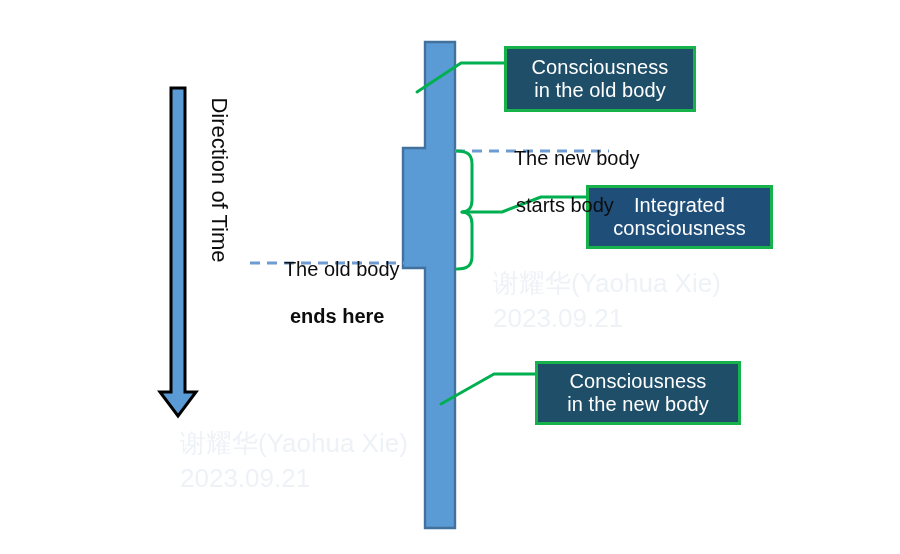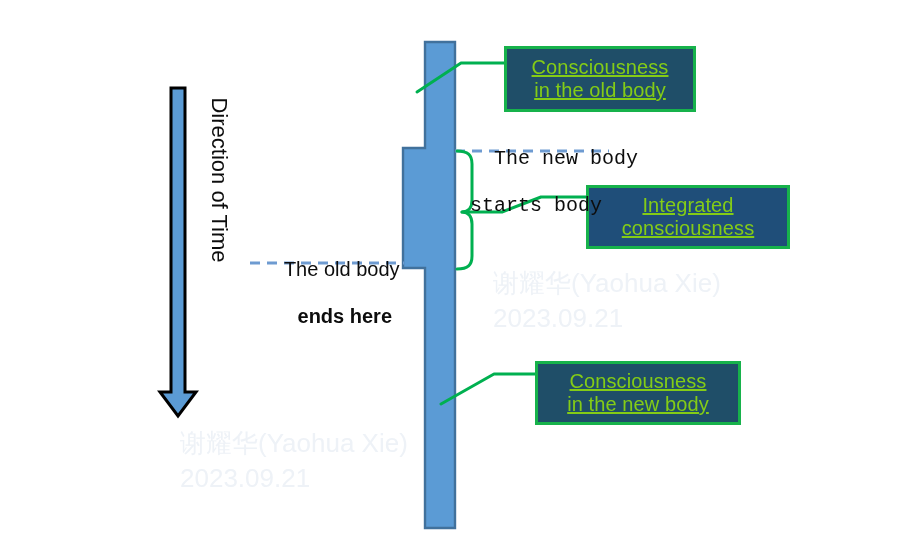--- a/index.html
+++ b/index.html
@@ -25,51 +25,50 @@
     width: 900px;
     height: 554px;
   }
 
   
   .callout {
     position: absolute;
     box-sizing: border-box;
     background: #1F4E68;
     border: 3px solid #17B24B;
-    color: #84cc16;
+    color: #ffffff;
     font-family: "Liberation Sans", sans-serif;
     font-size: 20px;
     line-height: 1.16;
     text-align: center;
     display: flex;
     align-items: center;
     justify-content: center;
     white-space: pre-line;
     letter-spacing: 0.1px;
-    text-decoration: underline;
   }
   #callout-old  { left: 504px; top: 46px;  width: 192px; height: 66px; }
   #callout-integrated {
-    left: 586px; top: 185px; width: 204px; height: 64px;
+    left: 586px; top: 185px; width: 187px; height: 64px;
     background: #1F4E79;
   }
   #callout-new  { left: 535px; top: 361px; width: 206px; height: 64px; }
 
   
   .annot {
     position: absolute;
     color: #0D0D0D;
     font-family: "Liberation Sans", sans-serif;
     font-size: 20px;
     line-height: 1.18;
     white-space: pre;
   }
-  #annot-new-body { left: 446px; top: 123px; text-align: left; font-family: Liberation Mono, monospace; }
+  #annot-new-body { left: 492px; top: 123px; text-align: left; }
   #annot-new-body .l2 { display: block; padding-left: 24px; }
-  #annot-old-body { left: 262px; top: 234px; text-align: center; }
+  #annot-old-body { left: 262px; top: 234px; text-align: left; }
   #annot-old-body .l2 { display: block; padding-left: 28px; font-weight: bold; }
 
   
   #time-label {
     position: absolute;
     left: 112px;
     top: 160px;
     width: 200px;
     color: #0D0D0D;
     font-family: "Liberation Sans", sans-serif;

